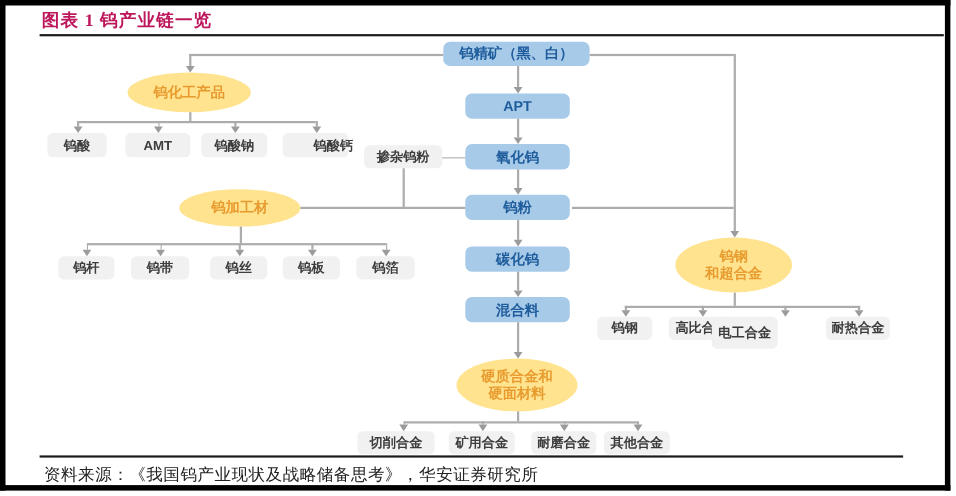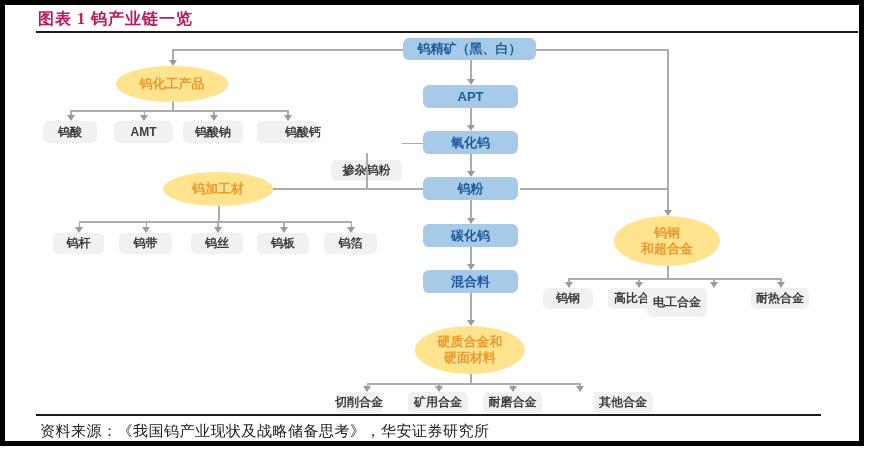--- a/index.html
+++ b/index.html
@@ -60,21 +60,21 @@
   <div class="title">图表 1 钨产业链一览</div>
   <div class="title-rule"></div>
 
   <div class="node blue" style="left:403px;top:38px;width:133px;height:22px;">钨精矿（黑、白）</div>
   <div class="node blue" style="left:423px;top:85px;width:95px;height:23px;">APT</div>
   <div class="node blue" style="left:423px;top:131px;width:95px;height:23px;">氧化钨</div>
   <div class="node blue" style="left:423px;top:177px;width:95px;height:23px;">钨粉</div>
   <div class="node blue" style="left:423px;top:224px;width:95px;height:23px;">碳化钨</div>
   <div class="node blue" style="left:423px;top:270px;width:95px;height:23px;">混合料</div>
 
-  <div class="node grayleaf" style="left:331px;top:132px;width:71px;height:21px;margin-top:28px;">掺杂钨粉</div>
+  <div class="node grayleaf" style="left:331px;top:132px;width:71px;height:21px;">掺杂钨粉</div>
 
   <div class="node ellipse" style="left:116px;top:66px;width:112px;height:36px;">
     <span>钨化工产品</span>
 
   </div>
   <div class="node ellipse" style="left:163px;top:172px;width:110px;height:34px;">
     <span>钨加工材</span>
 
   </div>
   <div class="node ellipse" style="left:614px;top:216px;width:106px;height:50px;">
@@ -95,24 +95,24 @@
   <div class="node grayleaf" style="left:119px;top:233px;width:53px;height:21px;">钨带</div>
   <div class="node grayleaf" style="left:191px;top:233px;width:52px;height:21px;">钨丝</div>
   <div class="node grayleaf" style="left:257px;top:233px;width:52px;height:21px;">钨板</div>
   <div class="node grayleaf" style="left:324px;top:233px;width:53px;height:21px;">钨箔</div>
 
   <div class="node grayleaf" style="left:543px;top:288px;width:50px;height:21px;">钨钢</div>
   <div class="node grayleaf" style="left:608px;top:288px;width:60px;height:21px;">高比合金</div>
   <div class="node grayleaf" style="left:647px;top:288px;width:60px;height:29px;">电工合金</div>
   <div class="node grayleaf" style="left:751px;top:288px;width:58px;height:21px;">耐热合金</div>
 
-  <div class="node grayleaf" style="left:336px;top:392px;width:46px;height:21px;">切削合金</div>
+  <div class="node grayleaf" style="left:325px;top:392px;width:70px;height:21px;">切削合金</div>
   <div class="node grayleaf" style="left:408px;top:392px;width:60px;height:21px;">矿用合金</div>
   <div class="node grayleaf" style="left:483px;top:392px;width:59px;height:21px;">耐磨合金</div>
-  <div class="node grayleaf" style="left:549px;top:392px;width:60px;height:21px;margin-left:44px;">其他合金</div>
+  <div class="node grayleaf" style="left:549px;top:392px;width:60px;height:21px;">其他合金</div>
 
   <div id="connectors">
       <div class="cline" style="left: 470px; top: 60px; width: 1.5px; height: 19px;"></div>
       <div class="cline" style="left: 470px; top: 108px; width: 1.5px; height: 17px;"></div>
       <div class="cline" style="left: 470px; top: 154px; width: 1.5px; height: 17px;"></div>
       <div class="cline" style="left: 470px; top: 200px; width: 1.5px; height: 18px;"></div>
       <div class="cline" style="left: 470px; top: 247px; width: 1.5px; height: 17px;"></div>
       <div class="cline" style="left: 470px; top: 293px; width: 1.5px; height: 27px;"></div>
       <div class="cline" style="left: 172px; top: 49px; width: 1.5px; height: 11px;"></div>
       <div class="cline" style="left: 667px; top: 49px; width: 1.5px; height: 161px;"></div>

